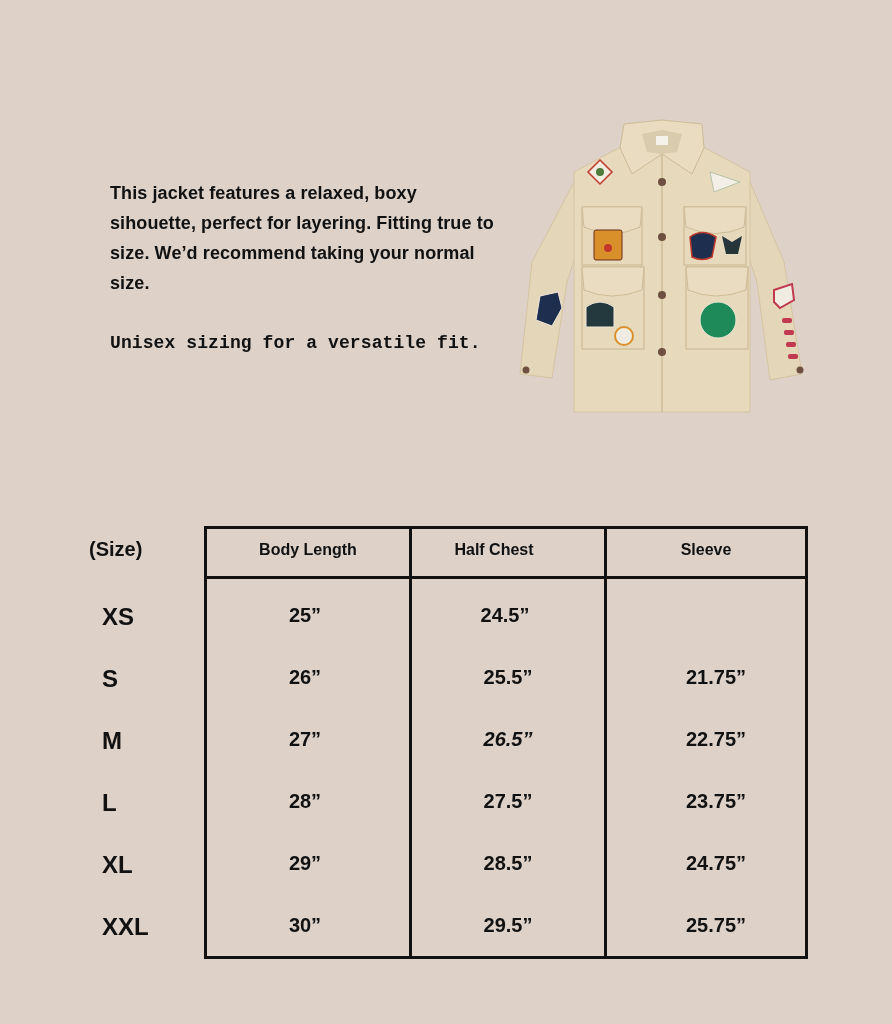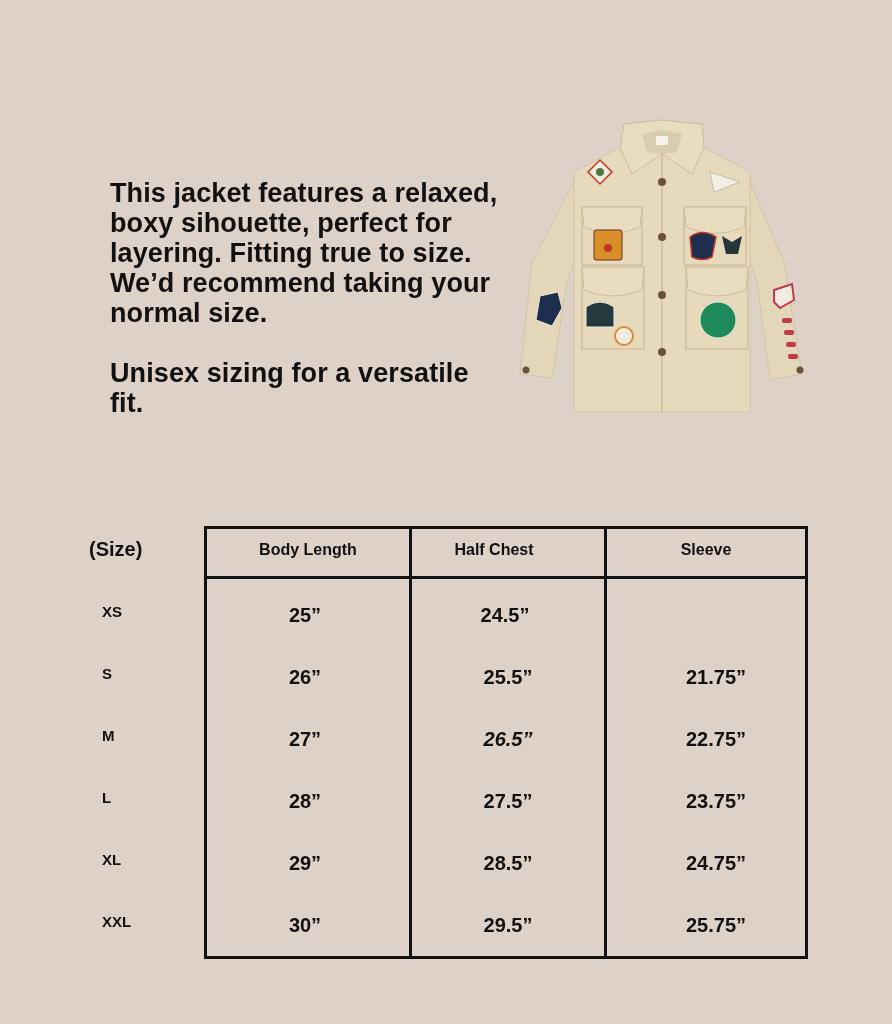--- a/index.html
+++ b/index.html
@@ -13,49 +13,50 @@
     position: relative;
     overflow: hidden;
     font-family: "Liberation Sans", "DejaVu Sans", sans-serif;
     color: #111111;
   }
   .intro {
     position: absolute;
     left: 110px;
     top: 178px;
     width: 390px;
-    font-size: 27px;
+    font-size: 18px;
     font-weight: bold;
     line-height: 30px;
     letter-spacing: 0.1px;
   }
   .intro p {
     margin: 0;
   }
   .intro p + p {
     margin-top: 30px;
+    font-family: Liberation Mono, monospace;
   }
   .product-image {
     position: absolute;
     left: 512px;
     top: 112px;
     width: 300px;
     height: 310px;
   }
   .size-col-label {
     position: absolute;
     font-size: 20px;
     font-weight: bold;
     left: 89px;
     top: 538px;
   }
   .row-label {
     position: absolute;
     left: 102px;
-    font-size: 15px;
+    font-size: 24px;
     font-weight: bold;
   }
   .table {
     position: absolute;
     left: 204px;
     top: 526px;
     width: 604px;
     height: 433px;
     box-sizing: border-box;
     border: 3px solid #111111;

